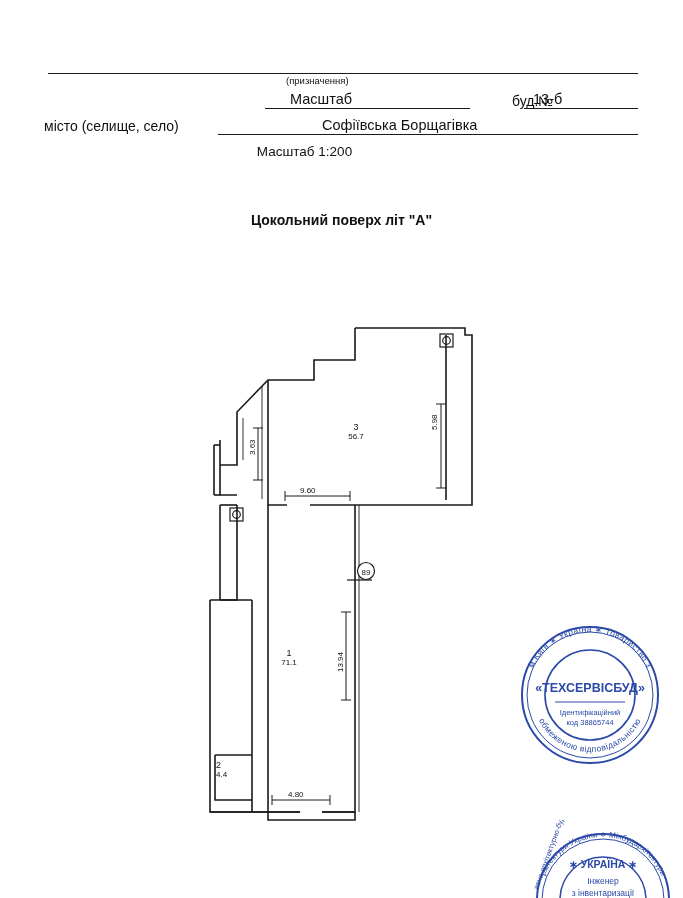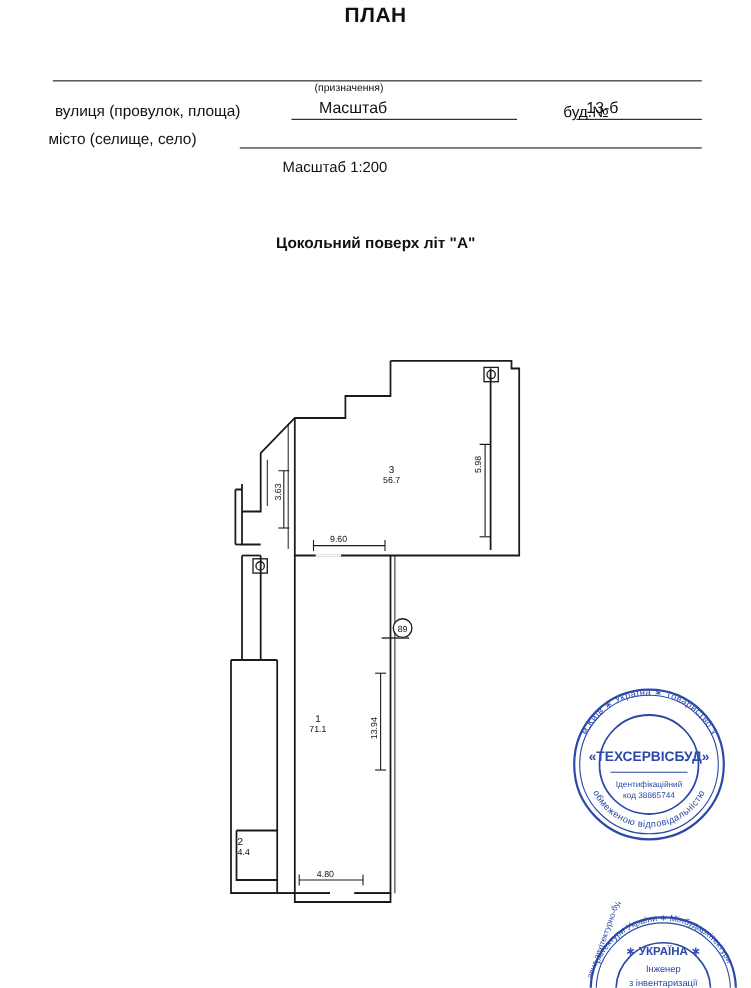--- a/index.html
+++ b/index.html
@@ -107,37 +107,36 @@
   
   .stamp {
     position: absolute;
   }
   .stamp svg { display: block; }
 </style>
 </head>
 <body>
 
 <div class="header">
-  <div class="title-main">ПЛАН</div>
 </div>
 
 <div class="form-area">
 
   <div class="rule" style="left:48px; top:-1px; width:590px;"></div>
 
   <div class="form-note" style="left:286px; top:1px;">(призначення)</div>
 
-  <div class="form-label" style="left:50px; top:18px;">вулиця (провулок, площа)</div>
   <div class="form-value" style="left:290px; top:17px;">Масштаб</div>
   <div class="rule" style="left:265px; top:34px; width:205px;"></div>
   <div class="form-label" style="left:472px; top:19px;margin-left:40px;">буд.№</div>
   <div class="form-value" style="left:533px; top:17px;">13-б</div>
   <div class="rule" style="left:524px; top:34px; width:114px;"></div>
 
   <div class="form-label" style="left:44px; top:44px;">місто (селище, село)</div>
+  <div class="form-value" style="left:322px; top:43px;">Софіївська Борщагівка</div>
   <div class="rule" style="left:218px; top:60px; width:420px;"></div>
 </div>
 
 <div class="scale-line">Масштаб 1:200</div>
 <div class="floor-line">Цокольний поверх  літ "А"</div>
 
 <div class="plan">
   <svg width="683" height="560" viewBox="0 0 683 560" xmlns="http://www.w3.org/2000/svg">
     <g fill="none" stroke="#1a1a1a" stroke-width="1.6">
 

